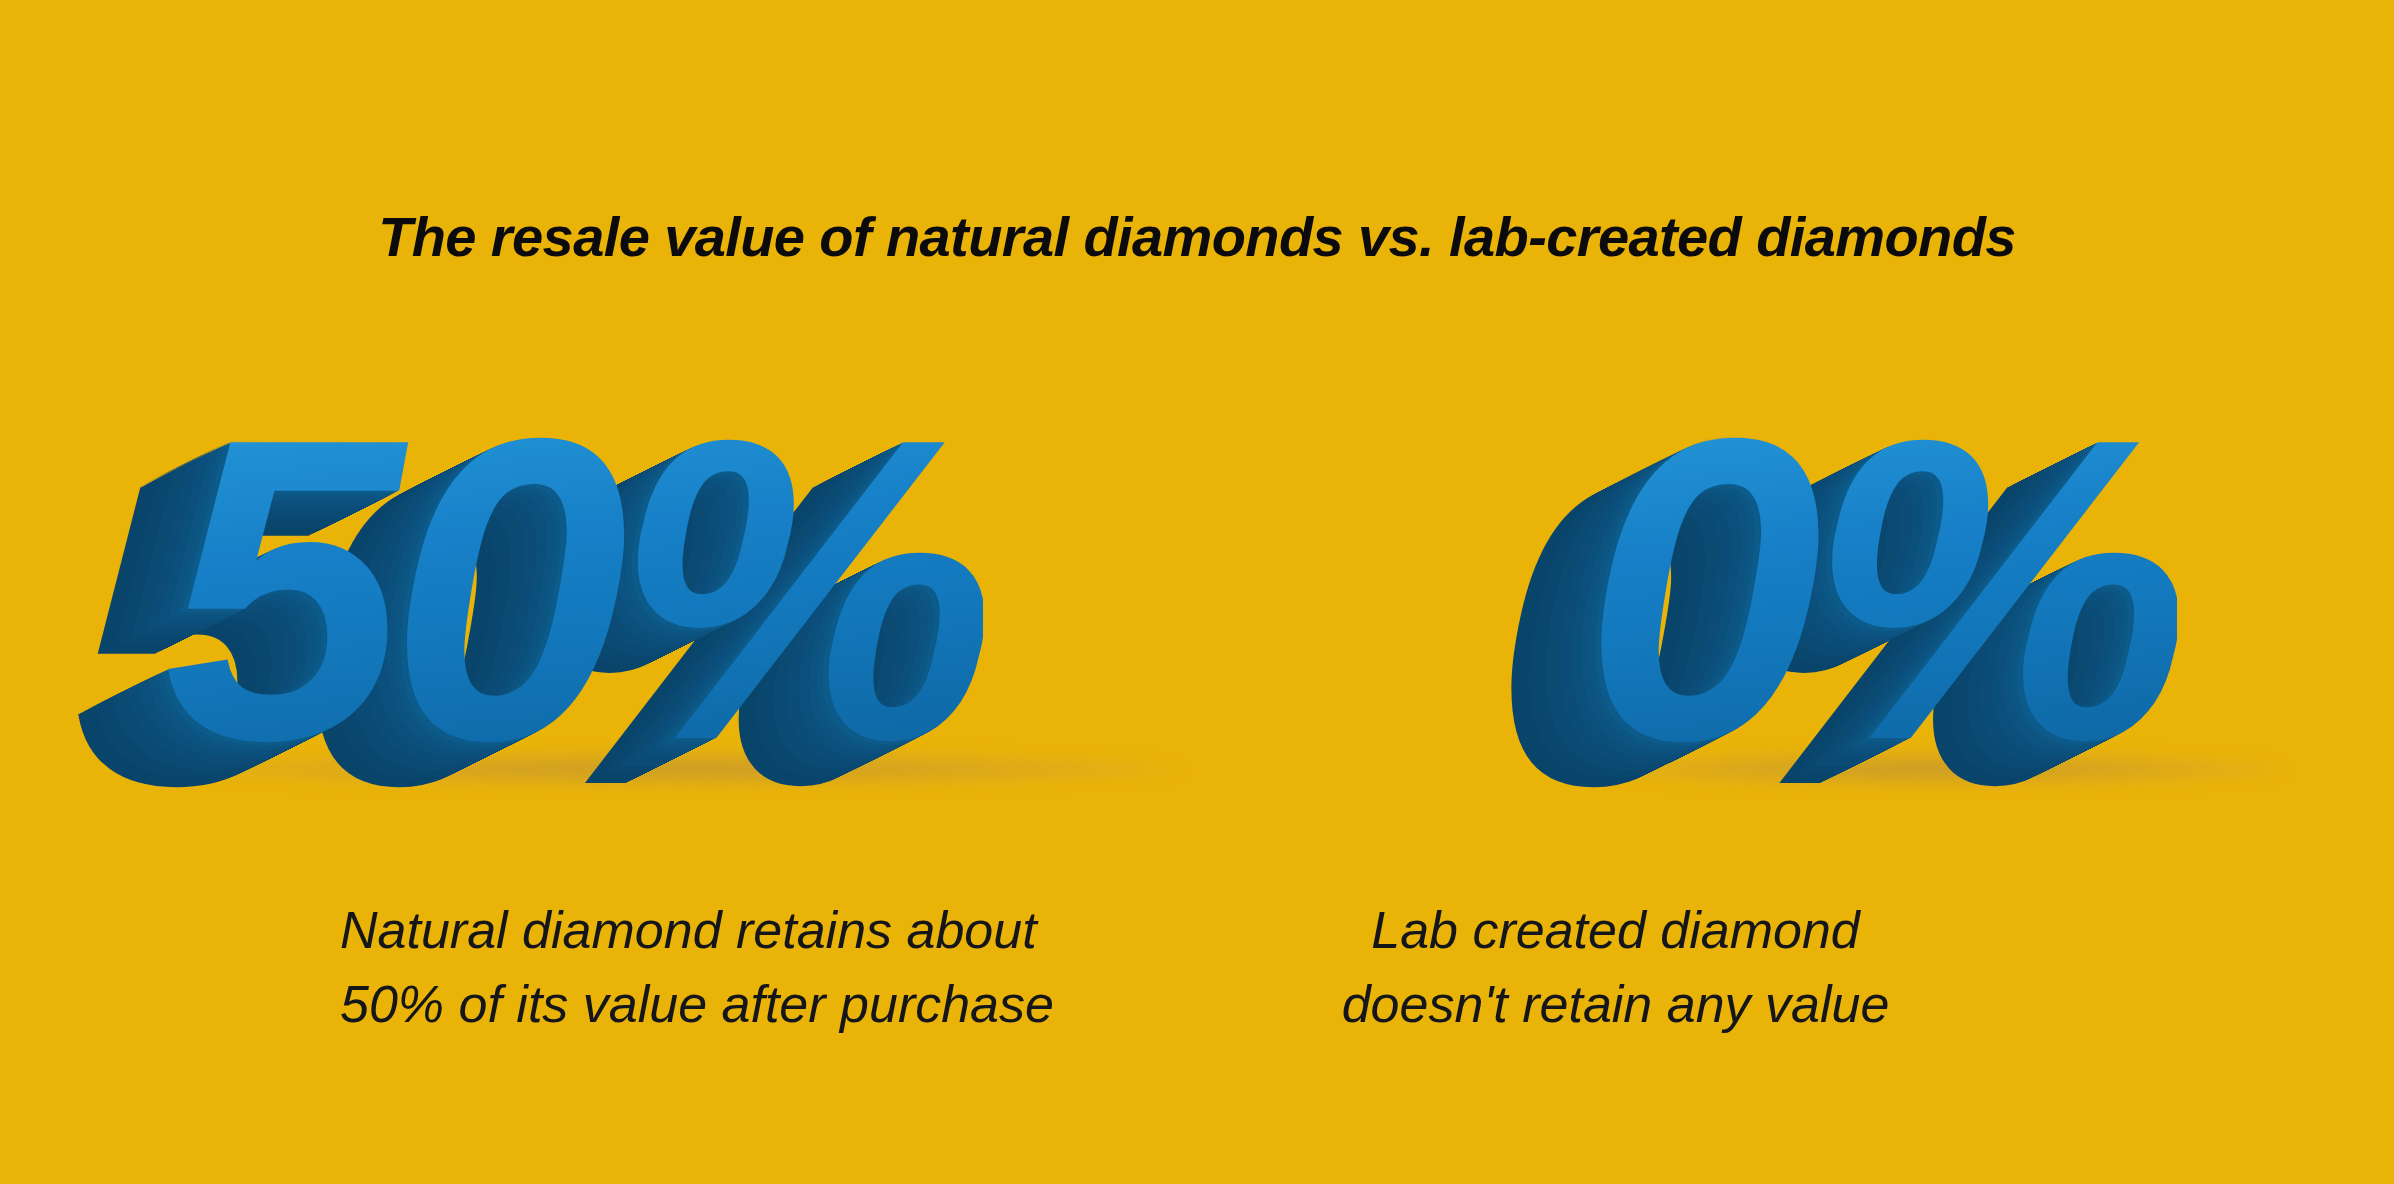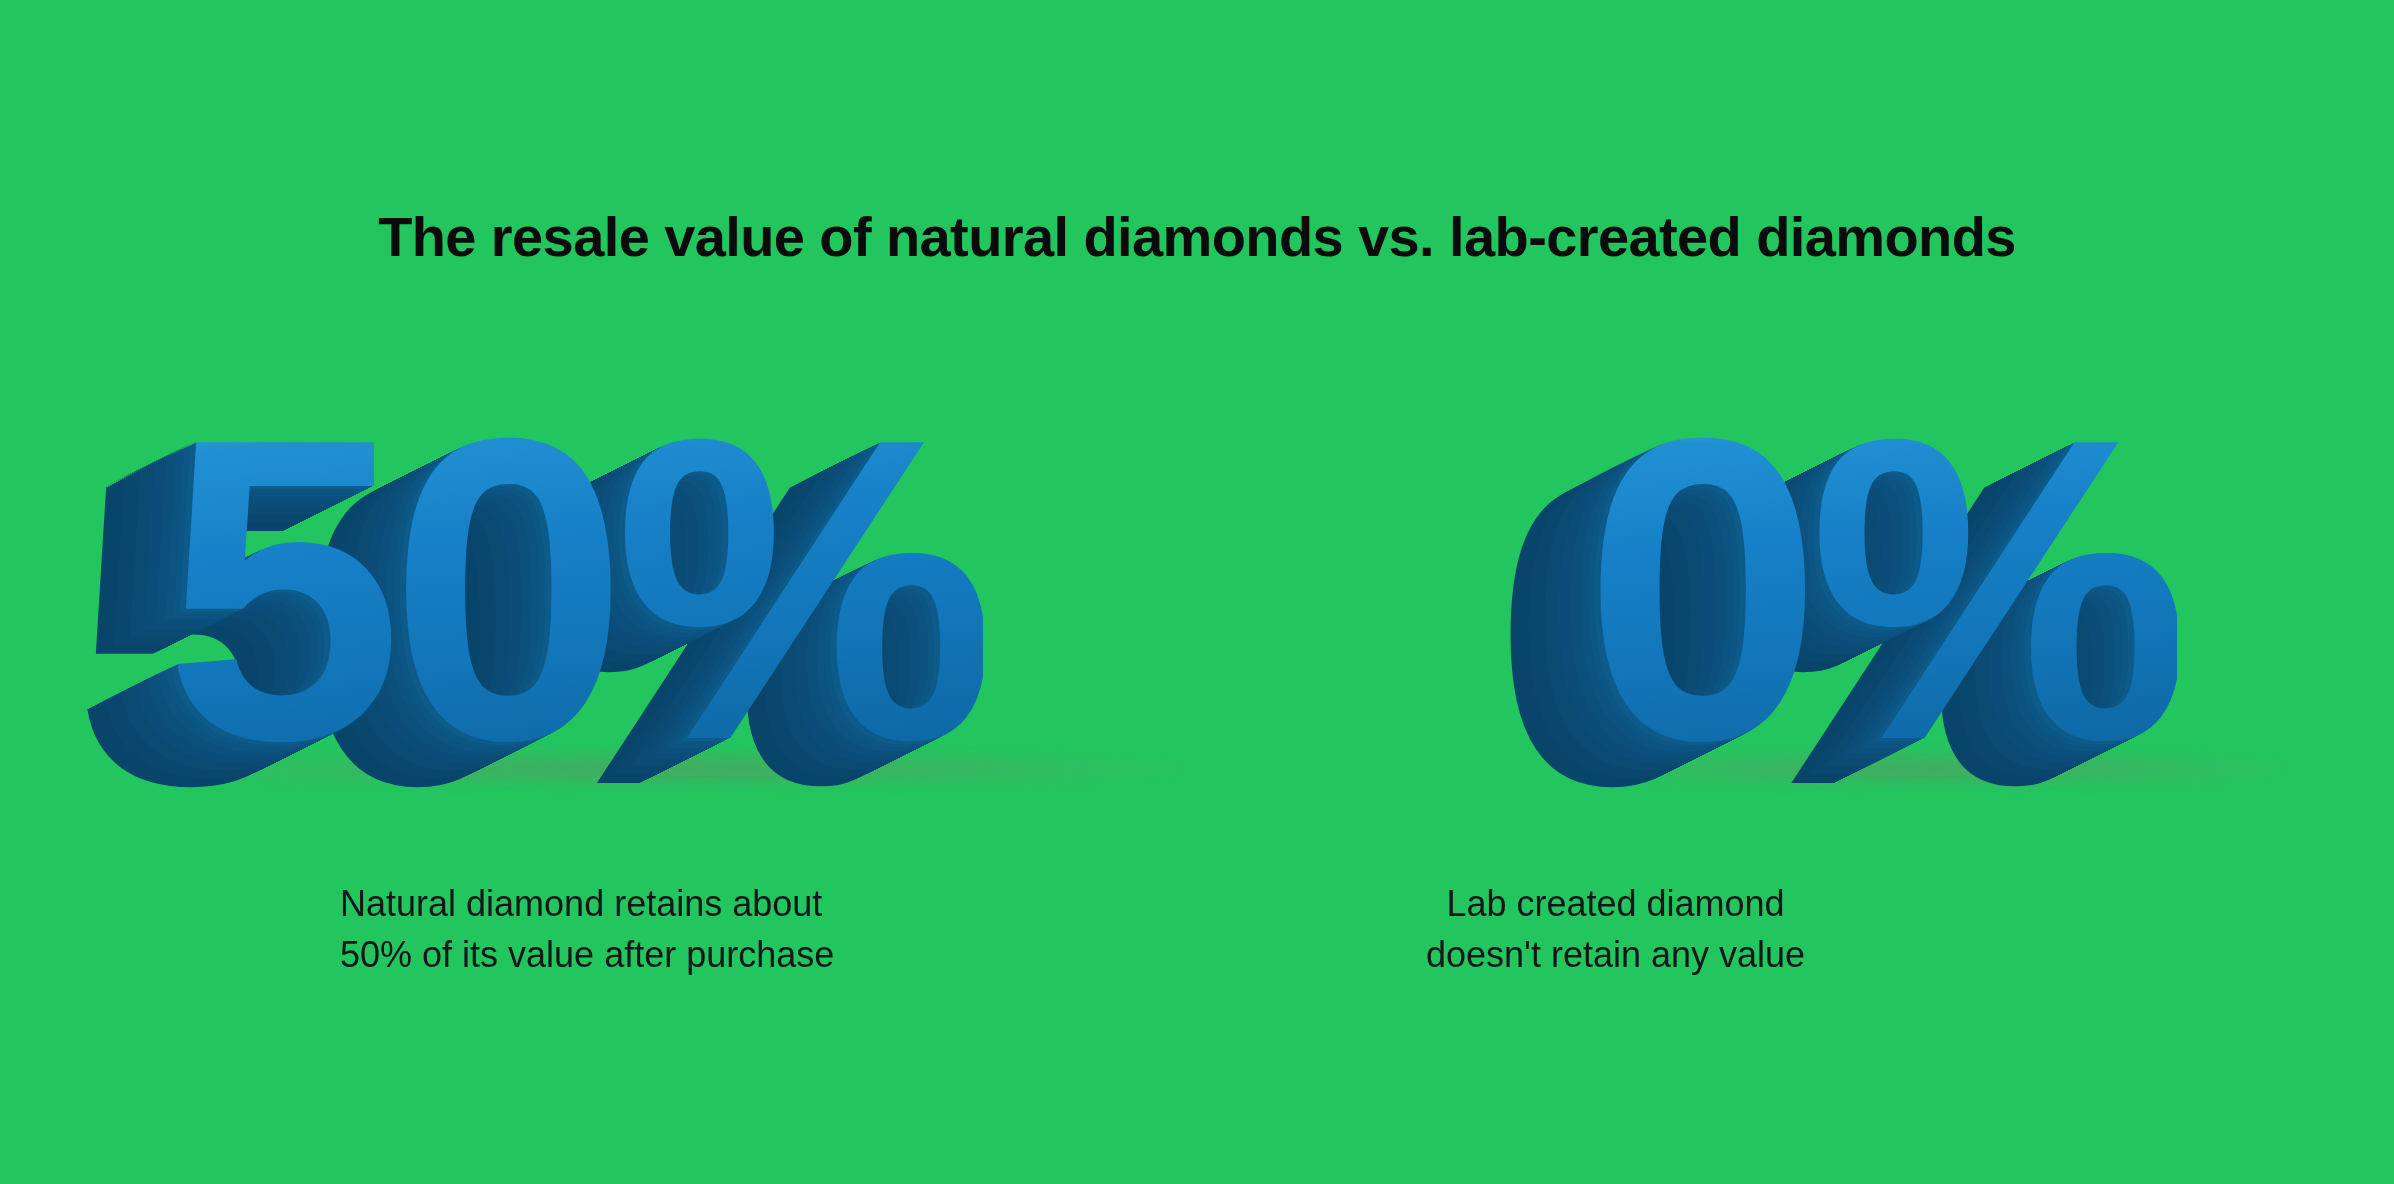--- a/index.html
+++ b/index.html
@@ -141,21 +141,21 @@
     -webkit-background-clip: text;
     background-clip: text;
     pointer-events: none;
   }
 
   
   .caption {
     position: absolute;
     top: 482px;
     font-family: "Liberation Sans", sans-serif;
-    font-size: 36px;
+    font-size: 52px;
     font-weight: normal;
     color: #15161a;
     line-height: 1.42;
     white-space: pre-line;
   }
 
   .panel--left .caption {
     left: 340px;
     text-align: left;
   }
@@ -164,21 +164,21 @@
     left: 0;
     width: 1054px;
     padding-right: 250px;
     box-sizing: border-box;
     text-align: center;
   }
 </style>
 </head>
 <body style="background: rgb(216, 231, 251);">
 
-<div id="infographic" style="background: #22c55e;">
+<div id="infographic" style="background: #eab308; font-style: italic;">
 
   <h1 class="title">The resale value of natural diamonds vs. lab-created diamonds</h1>
 
   <div class="panels">
 
     <div class="panel panel--left">
 
       <div class="figure-stage">
         <div class="ground-shadow"></div>
         <div class="big-number" data-glyphs="50%">50%</div>

